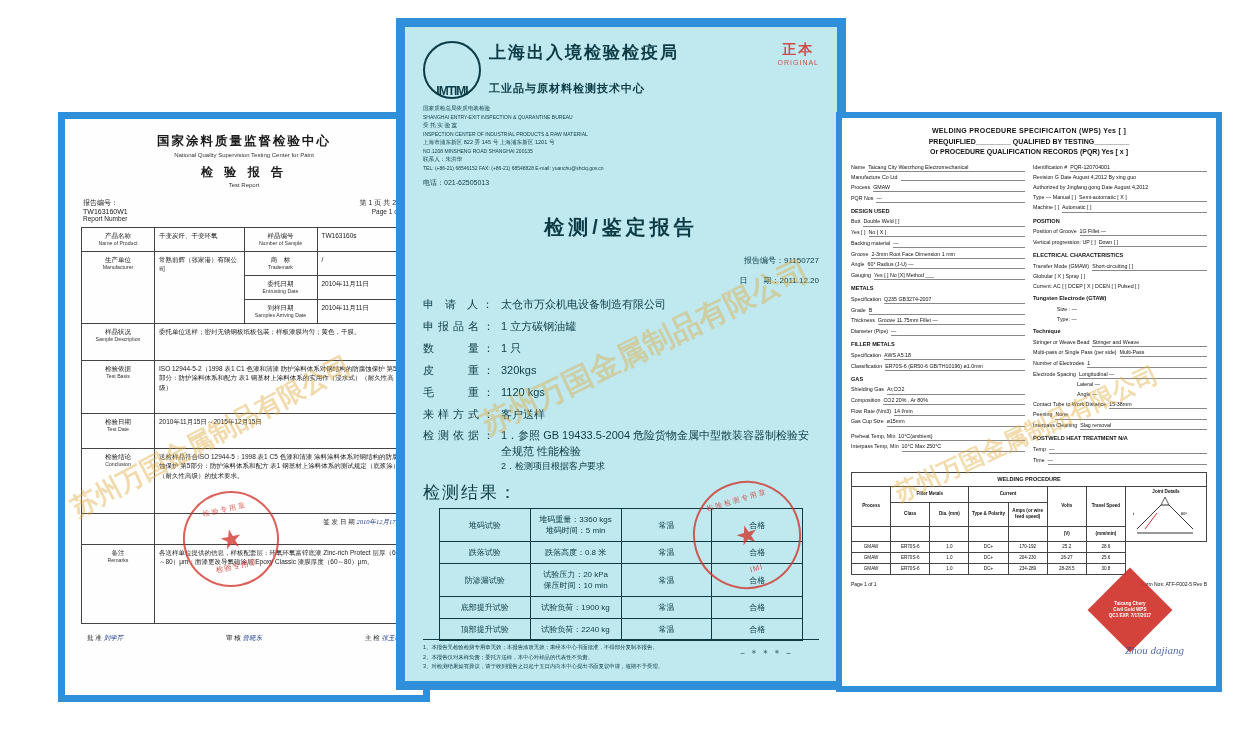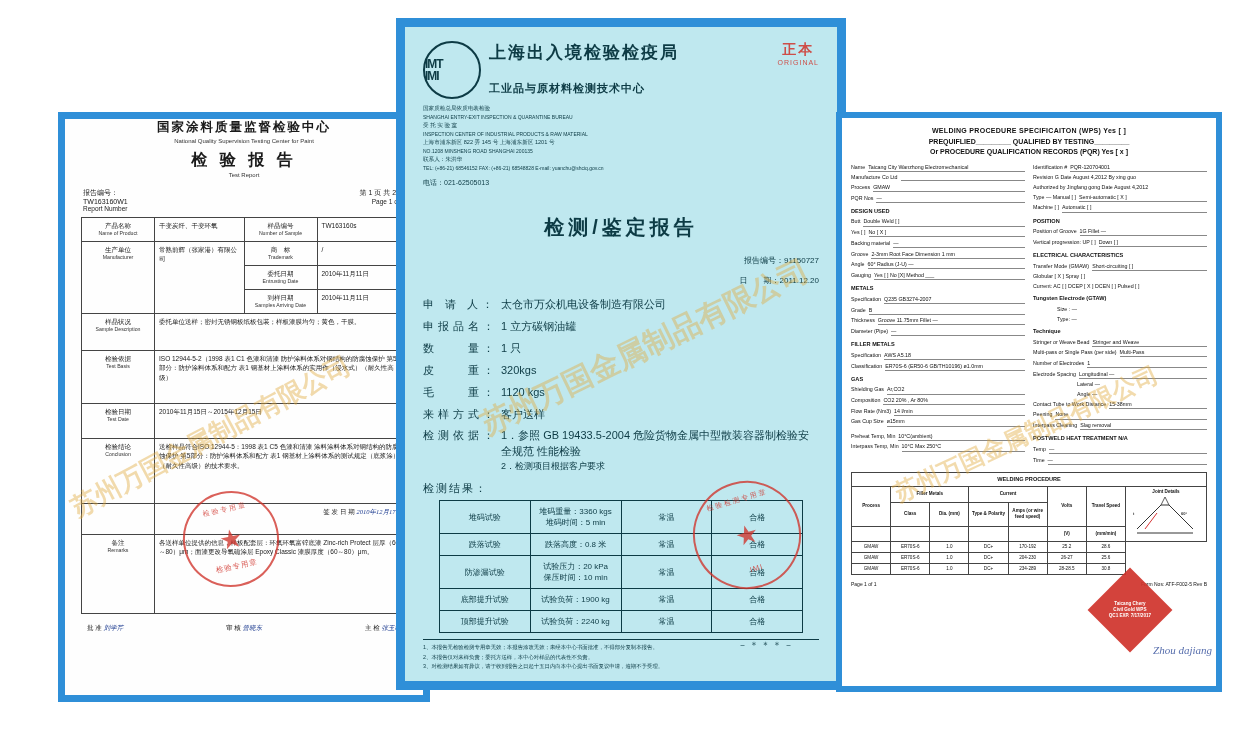--- a/index.html
+++ b/index.html
@@ -10,24 +10,24 @@
   }
   .stage{position:absolute;inset:0;}
 
   
   .doc{position:absolute;background:#2f8fd8;box-sizing:border-box;}
   .doc .inner{position:absolute;background:#fff;overflow:hidden;}
 
   
   #doc-left{left:58px;top:112px;width:372px;height:590px;border:7px solid #2f8fd8;background:#2f8fd8;}
   #doc-left .inner{left:0;top:0;right:0;bottom:0;background:#fefefe;}
-  .l-pad{padding:0 16px 8px 16px;color:#1a1a1a;}
+  .l-pad{padding:14px 16px 8px 16px;color:#1a1a1a;}
   .l-title{text-align:center;font-size:12.5px;font-weight:bold;letter-spacing:2px;}
   .l-sub{text-align:center;font-size:6px;color:#333;margin-top:2px;}
-  .l-title2{text-align:center;font-size:16px;font-weight:bold;letter-spacing:4px;margin-top:6px;}
+  .l-title2{text-align:center;font-size:12px;font-weight:bold;letter-spacing:4px;margin-top:6px;}
   .l-sub2{text-align:center;font-size:6px;color:#333;margin-top:1px;}
   .l-meta{display:flex;justify-content:space-between;font-size:6.5px;margin-top:10px;padding:0 2px;}
   .l-meta .cn{font-size:7px;}
   .l-meta div span{display:block;}
   table.ltab{width:100%;border-collapse:collapse;margin-top:5px;table-layout:fixed;}
   table.ltab td{border:1px solid #444;font-size:6.5px;padding:3px 4px;vertical-align:top;line-height:1.45;}
   td.lbl{width:64px;text-align:center;font-size:7px;}
   td.lbl small{display:block;font-size:5.2px;color:#333;}
   .sig-row{display:flex;justify-content:space-between;font-size:6.5px;margin-top:10px;padding:0 6px;}
   .hand{font-family:"Liberation Serif",serif;font-style:italic;color:#1b3a8f;}
@@ -49,40 +49,40 @@
     white-space:nowrap;pointer-events:none;user-select:none;
   }
 
   
   #doc-center{left:396px;top:18px;width:450px;height:672px;border:9px solid #2f8fd8;background:#2f8fd8;}
   #doc-center .inner{left:0;top:0;right:0;bottom:0;background:#bfe8ef;}
   .c-pad{padding:14px 18px;color:#0d3b45;position:relative;height:100%;box-sizing:border-box;}
   .c-head{display:flex;align-items:flex-start;gap:8px;}
   .c-logo{
     width:54px;height:54px;border-radius:50%;border:2px solid #0d3b45;
-    display:flex;flex-direction:column;align-items:flex-start;justify-content:center;
+    display:flex;flex-direction:row;align-items:flex-end;justify-content:center;
     font-size:12px;font-weight:bold;letter-spacing:-1px;line-height:1.02;flex:0 0 auto;
   }
   .c-org{flex:1;}
   .c-org .o1{font-size:17px;font-weight:bold;letter-spacing:2px;}
   .c-org .o2{font-size:11px;font-weight:bold;letter-spacing:1px;margin-top:17px;}
   .c-right{flex:0 0 auto;text-align:center;color:#d0342c;opacity:.85;}
   .c-right .r1{font-size:14px;font-weight:bold;letter-spacing:2px;}
   .c-right .r2{font-size:7px;letter-spacing:1px;}
   .c-addr{font-size:5.6px;line-height:1.6;margin-top:5px;}
   .c-addr .en{font-size:5px;}
   .c-tel{font-size:7px;margin-top:6px;}
   .c-bigtitle{text-align:center;font-size:20px;font-weight:bold;letter-spacing:4px;margin:26px 0 14px;}
   .c-nos{display:flex;justify-content:flex-end;gap:6px;font-size:8px;flex-direction:column;align-items:flex-end;}
   .c-nos div{margin-bottom:3px;}
   .c-fields{font-size:11px;line-height:2.0;margin-top:4px;}
   .c-fields .row{display:flex;}
   .c-fields .k{width:78px;letter-spacing:4px;flex:0 0 auto;}
   .c-fields .v{border-bottom:0px;}
-  .c-res{font-size:11px;margin:8px 0 4px;letter-spacing:2px;font-family:Liberation Mono, monospace;}
+  .c-res{font-size:17px;margin:8px 0 4px;letter-spacing:2px;font-family:Liberation Mono, monospace;}
   table.ctab{width:92%;margin:2px auto 0;border-collapse:collapse;table-layout:fixed;}
   table.ctab th,table.ctab td{border:1px solid #0d3b45;font-size:8px;padding:5px 3px;text-align:center;}
   table.ctab th{font-size:8.5px;font-weight:bold;}
   .c-foot{position:absolute;left:18px;right:18px;bottom:10px;font-size:5.4px;line-height:1.7;border-top:1px solid #0d3b45;padding-top:3px;}
 
   
   #doc-right{left:836px;top:112px;width:386px;height:580px;border:6px solid #2f8fd8;background:#2f8fd8;}
   #doc-right .inner{left:0;top:0;right:0;bottom:0;background:#fff;}
   .r-pad{padding:8px 9px;color:#111;font-size:5.3px;line-height:1.55;}
   .r-top{text-align:center;line-height:1.5;}
@@ -612,19 +612,19 @@
         </div>
       </div>
 
       <div class="diamond" style="right:56px;bottom:46px;">
         <span>
           <span>Taicang Chery</span><br>
           <span>Civil Gold WPS</span><br>
           <span>QC1 EXP. 7/17/2017</span>
         </span>
       </div>
-      <div class="hand" style="position:absolute;right:4px;bottom:30px;font-size:11px;color:#1b3a8f;opacity:.75;">Zhou dajiang</div>
+      <div class="hand" style="position:absolute;right:32px;bottom:30px;font-size:11px;color:#1b3a8f;opacity:.75;">Zhou dajiang</div>
 
       <div class="wm" style="left:40px;top:300px;font-size:24px;transform:rotate(-25deg);">苏州万国金属制品有限公司</div>
     </div>
   </div>
 
 </div>
 
 </body></html>

